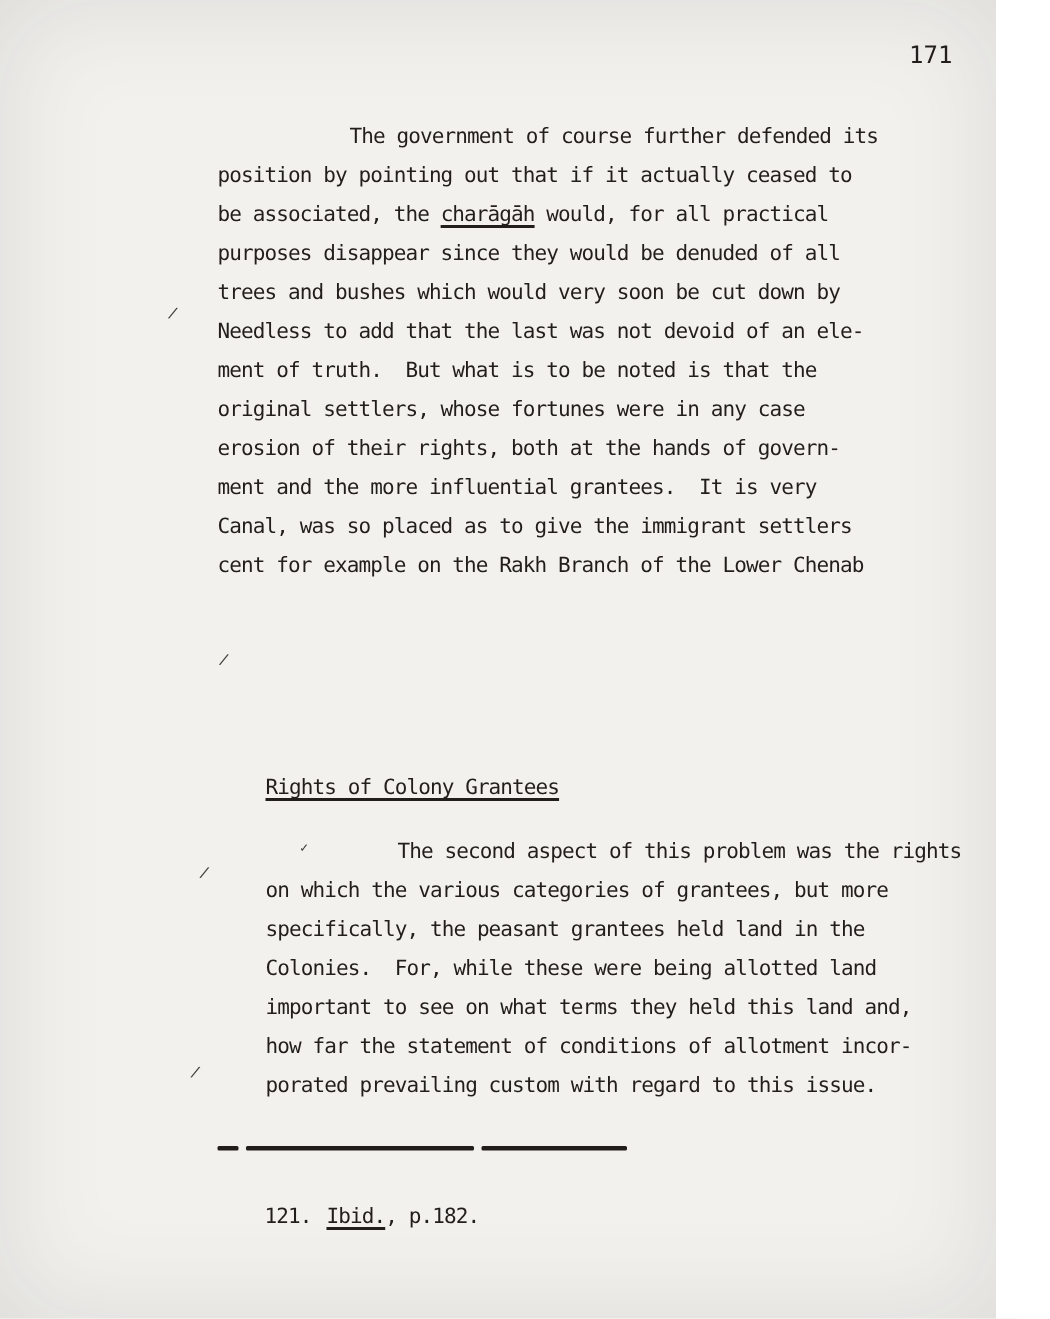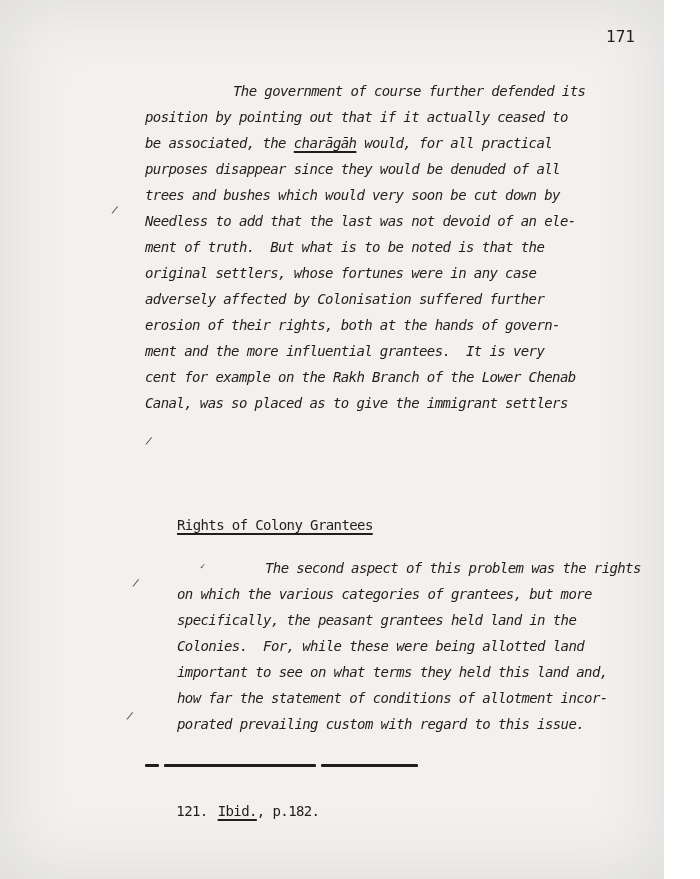--- a/index.html
+++ b/index.html
@@ -23,21 +23,20 @@
   }
   .textcol { position: absolute; left: 145px; }
   #para1 { top: 78px; }
   #para2 { top: 555px; margin-left: 32px; }
   .line {
     white-space: pre;
     font-size: 14px;
     letter-spacing: -0.6px;
     line-height: 26px;
     height: 26px;
-    font-style: italic;
   }
   .indent { text-indent: 88px; }
   .u {
     text-decoration: underline;
     text-underline-offset: 3px;
     text-decoration-thickness: 1.5px;
   }
   sup.fnmark {
     font-size: 10px;
     letter-spacing: -0.4px;
@@ -88,25 +87,24 @@
 
   <div class="textcol" id="para1">
     <div class="line indent">The government of course further defended its</div>
     <div class="line">position by pointing out that if it actually ceased to</div>
     <div class="line"><span>be associated, the </span><span class="u">charāgāh</span><span> would, for all practical</span></div>
     <div class="line">purposes disappear since they would be denuded of all</div>
     <div class="line">trees and bushes which would very soon be cut down by</div>
     <div class="line">Needless to add that the last was not devoid of an ele-</div>
     <div class="line">ment of truth.  But what is to be noted is that the</div>
     <div class="line">original settlers, whose fortunes were in any case</div>
-    <div class="line">adversely affected by Colonisation suffered further</div>
     <div class="line">erosion of their rights, both at the hands of govern-</div>
     <div class="line">ment and the more influential grantees.  It is very</div>
+    <div class="line">Canal, was so placed as to give the immigrant settlers</div>
     <div class="line">cent for example on the Rakh Branch of the Lower Chenab</div>
-    <div class="line">Canal, was so placed as to give the immigrant settlers</div>
   </div>
 
   <div id="heading" class="u">Rights of Colony Grantees</div>
 
   <div class="textcol" id="para2">
     <div class="line indent">The second aspect of this problem was the rights</div>
     <div class="line">on which the various categories of grantees, but more</div>
     <div class="line">specifically, the peasant grantees held land in the</div>
     <div class="line">Colonies.  For, while these were being allotted land</div>
     <div class="line">important to see on what terms they held this land and,</div>

